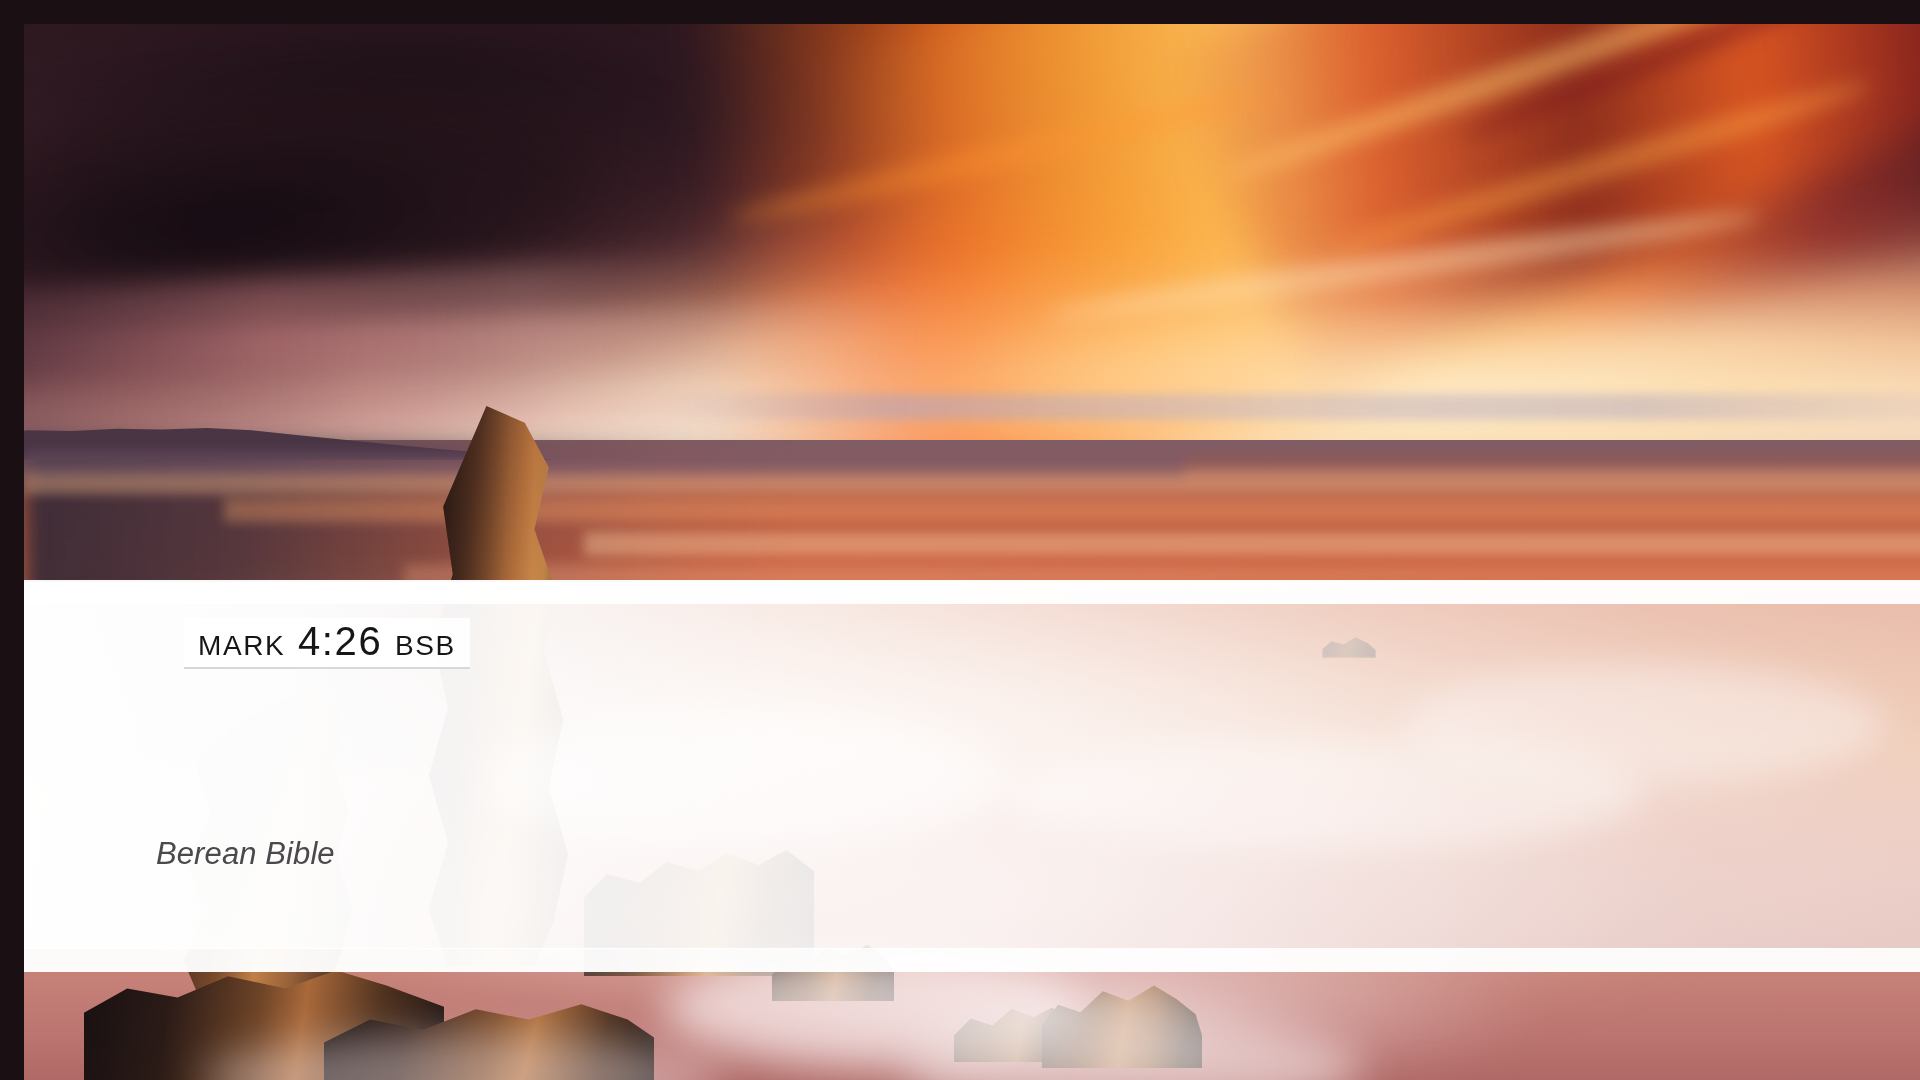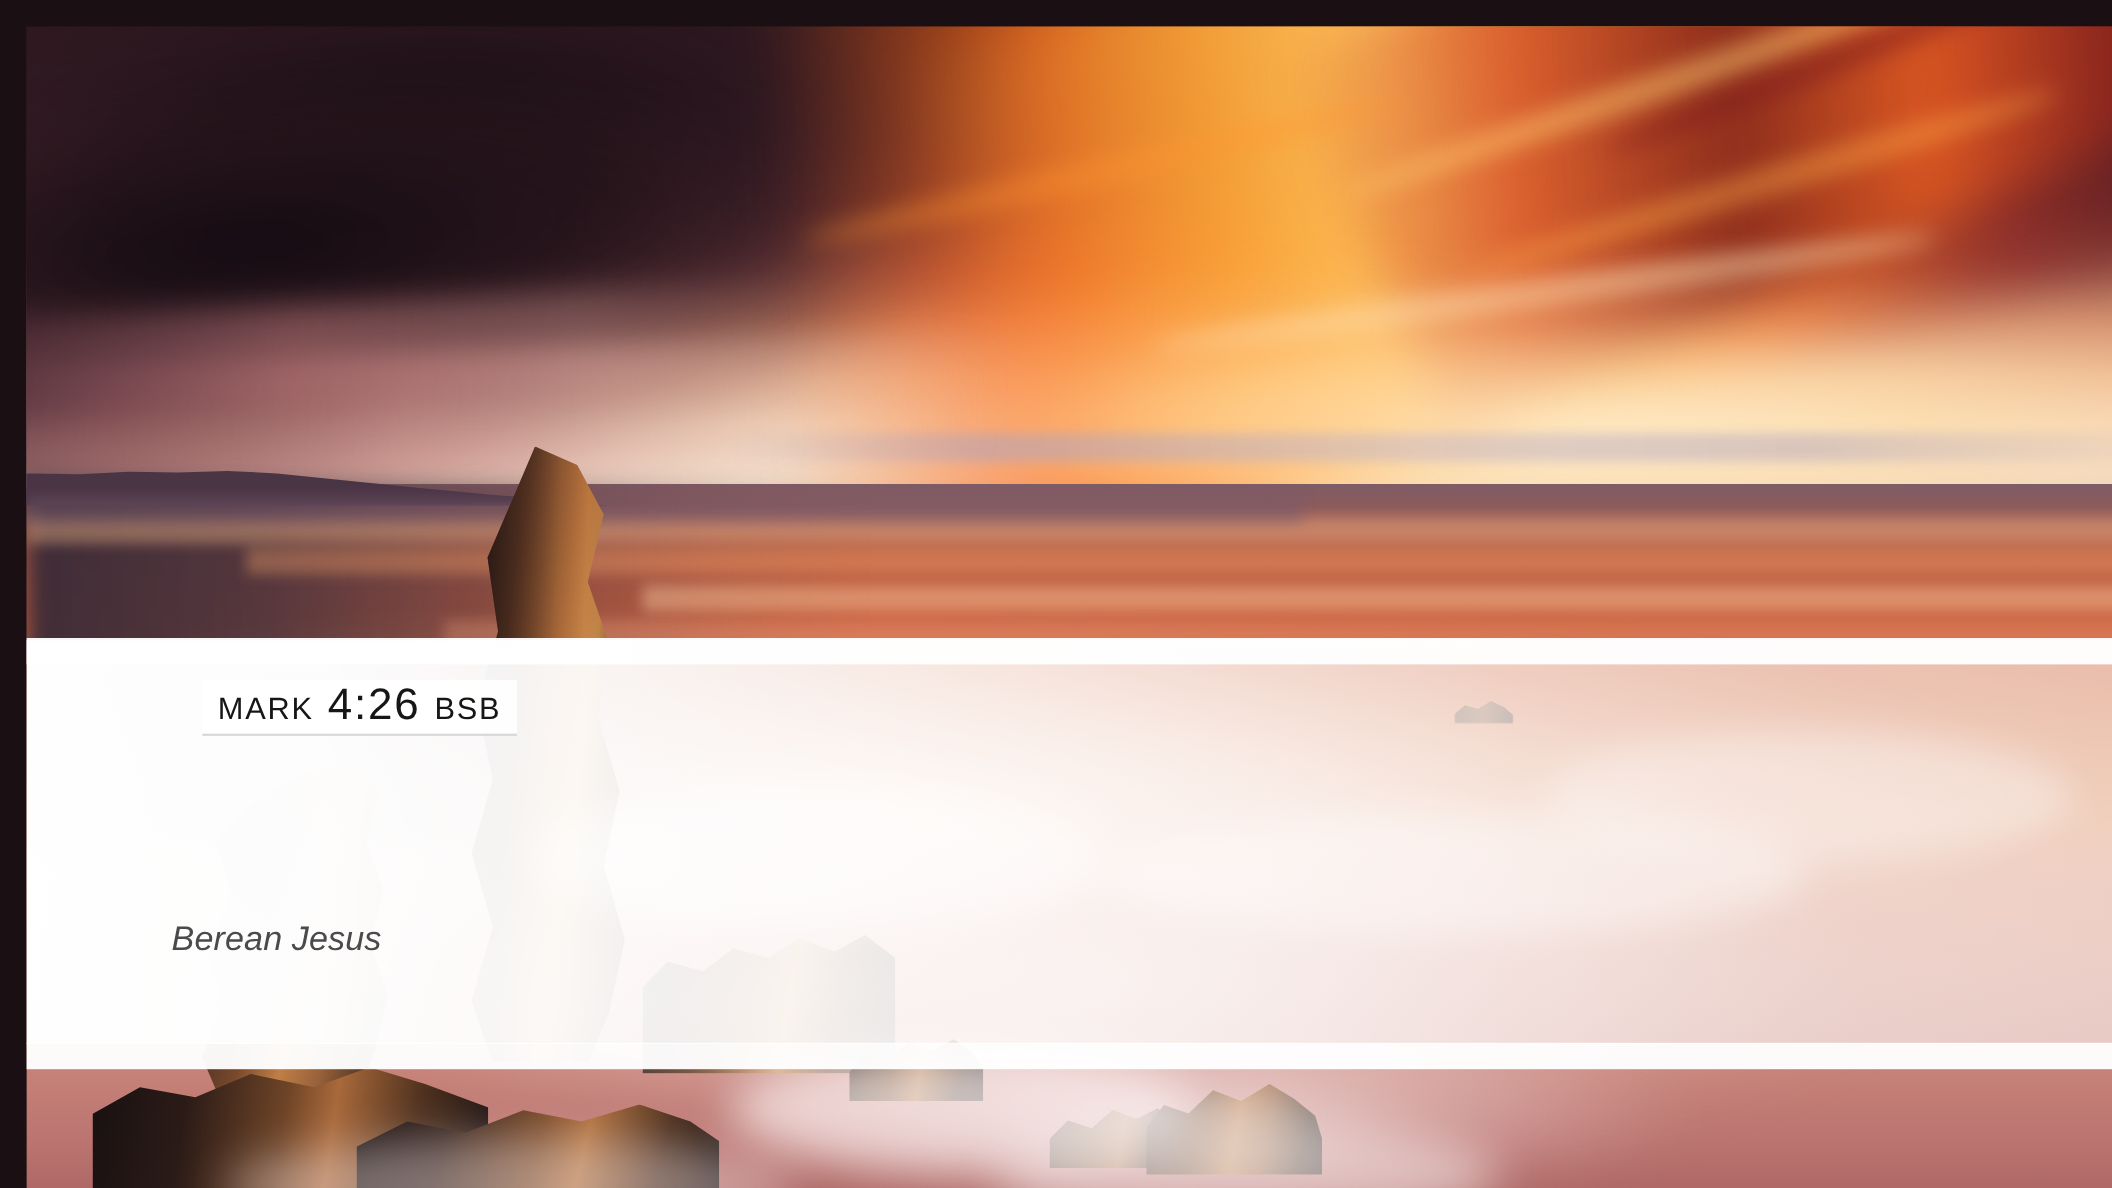--- a/index.html
+++ b/index.html
@@ -419,16 +419,16 @@
   <div class="overlay-band"></div>
   <div class="band-rule bot"></div>
 
   <div class="quote-block">
 
     <div class="ref-wrap">
       <span class="ref-label">Mark 4:26 BSB</span>
     </div>
 
 
-    <div class="attribution">Berean Jesus</div>
+    <div class="attribution">Berean Bible</div>
   </div>
 
 </div>
 
 </body></html>

